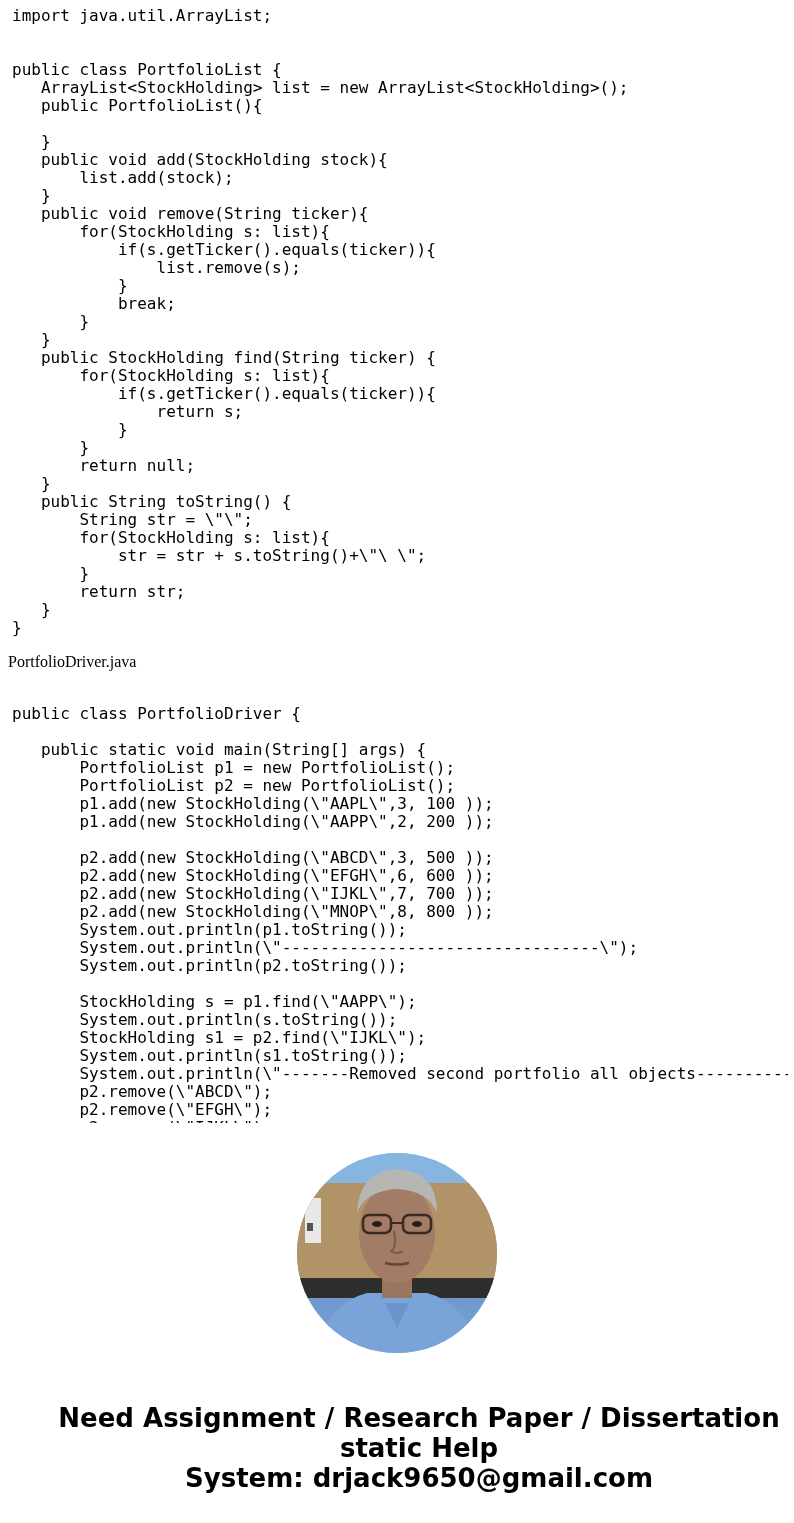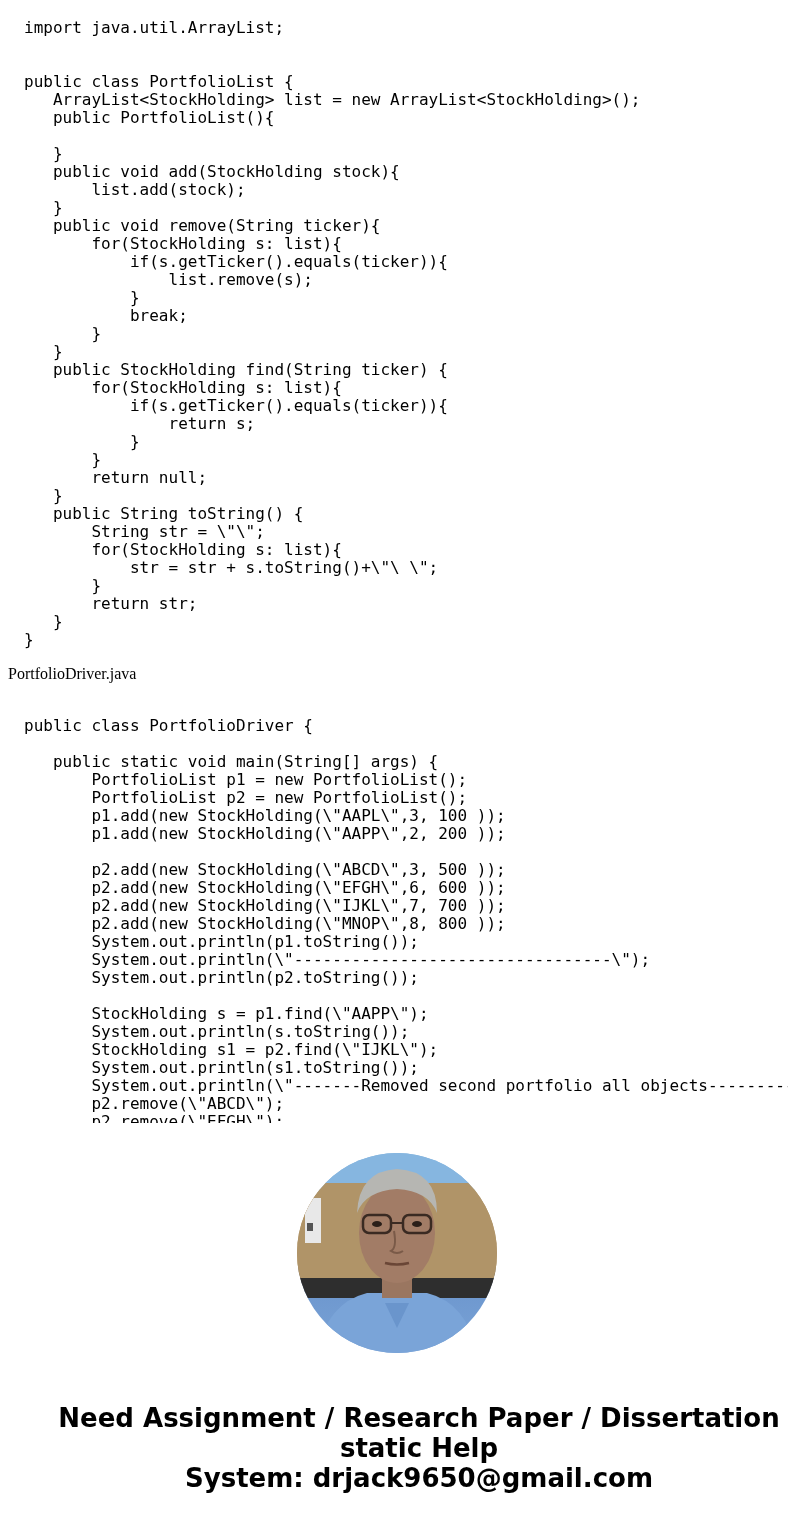--- a/index.html
+++ b/index.html
@@ -1,21 +1,21 @@
 <!DOCTYPE html>
 <html><head>
 <meta charset="utf-8">
 <style>
   html, body { margin: 0; padding: 0; background: #ffffff; }
   body { width: 794px; height: 1523px; position: relative; overflow: hidden; color: #000; }
   .code-wrap {
     position: absolute; left: 8px; top: 3px; width: 780px; height: 1120px; overflow: hidden;
     font-family: "Liberation Serif", serif; font-size: 16px; line-height: 18px;
   }
-  .code-block { white-space: pre; margin: 16px; }
+  .code-block { white-space: pre; margin: 4px; }
   .file-heading {
     font-family: "Liberation Serif", serif; font-weight: normal; font-size: 16px; line-height: 18px;
     margin: 16px 0 34px 0;
   }
   .avatar {
     position: absolute; left: 297px; top: 1153px; width: 200px; height: 200px; border-radius: 50%;
     overflow: hidden;
     background: linear-gradient(180deg, #7fb1dc 0%, #8fb8de 18%, #a88d62 20%, #b79a6c 55%, #2a2a2a 62%, #6e98cf 70%, #7aa3d6 100%);
   }
   .avatar svg { display: block; }

